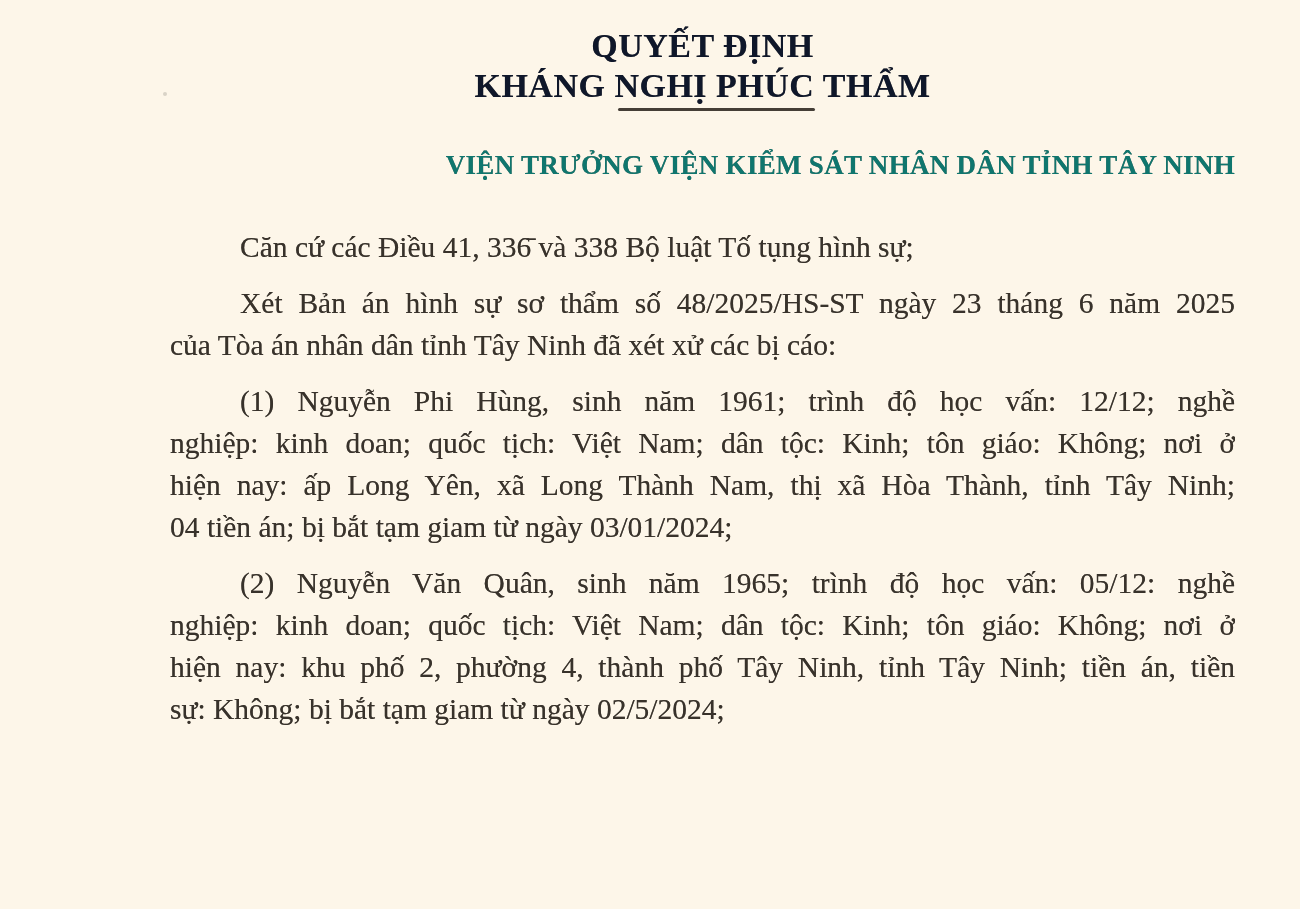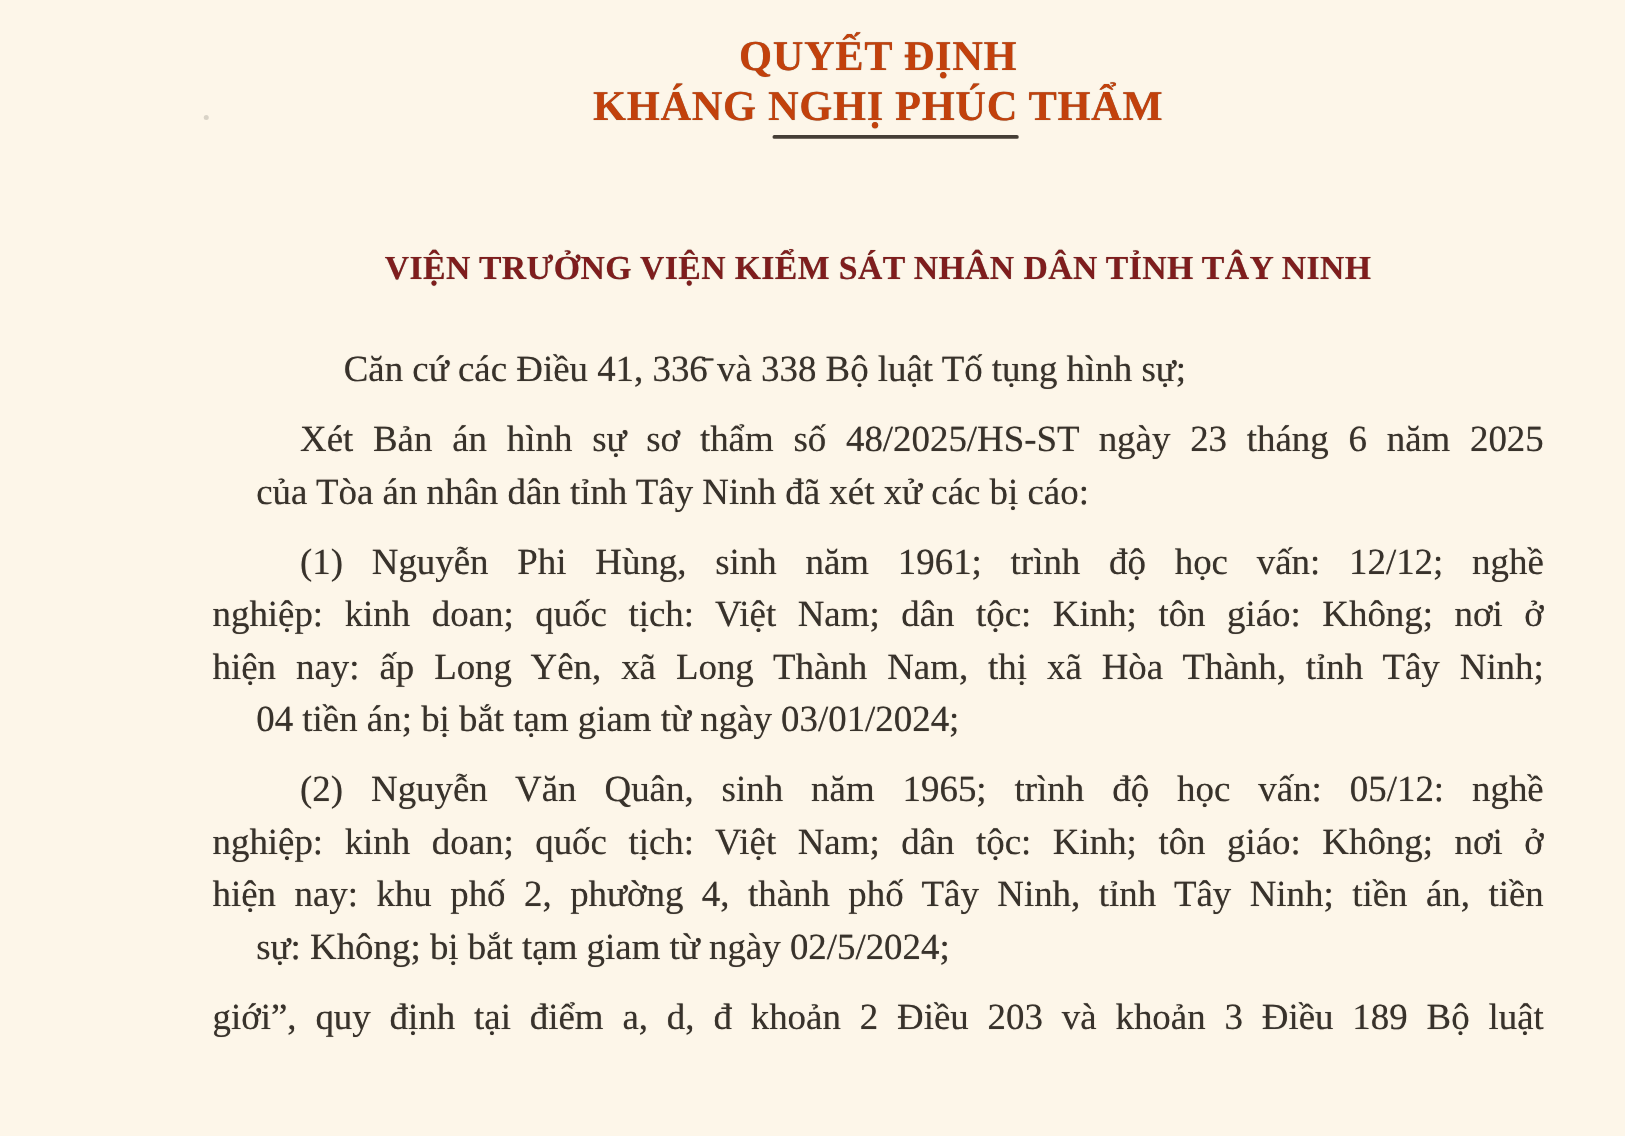--- a/index.html
+++ b/index.html
@@ -20,58 +20,57 @@
     margin-left: 170px;
     width: 1065px;
     padding-top: 26px;
   }
   .title {
     text-align: center;
     font-weight: bold;
     font-size: 34px;
     line-height: 40px;
     letter-spacing: 0.5px;
-    color: #c2410c;
+    color: #0f172a;
   }
   .title-underline {
     height: 3px;
     width: 197px;
     margin: 2px 0 0 448px;
     background: #453e36;
     border-radius: 2px;
   }
   .heading {
-    margin-top: 86px;
-    text-align: center;
+    margin-top: 37px;
+    text-align: right;
     font-weight: bold;
     font-size: 27px;
     line-height: 34px;
     letter-spacing: 0.3px;
-    color: #7f1d1d;
+    color: #0f766e;
   }
   .paragraphs {
     margin-top: 44px;
     font-size: 29.5px;
   }
   .paragraph {
     margin: 0 0 14px 0;
   }
   .line {
     line-height: 42px;
     text-align: justify;
     text-align-last: justify;
     overflow: hidden;
     white-space: normal;
   }
   .line.first {
     text-indent: 70px;
   }
   .line.last {
     text-align-last: left;
-    margin-left: 35px;
   }
   .speck {
     position: absolute;
     left: 163px;
     top: 92px;
     width: 4px;
     height: 4px;
     border-radius: 50%;
     background: #d9d3c7;
   }
@@ -110,17 +109,16 @@
     </div>
 
     <div class="paragraph">
       <div class="line first">(2) Nguyễn Văn Quân, sinh năm 1965; trình độ học vấn: 05/12: nghề</div>
       <div class="line">nghiệp: kinh doan; quốc tịch: Việt Nam; dân tộc: Kinh; tôn giáo: Không; nơi ở</div>
       <div class="line">hiện nay: khu phố 2, phường 4, thành phố Tây Ninh, tỉnh Tây Ninh; tiền án, tiền</div>
       <div class="line last">sự: Không; bị bắt tạm giam từ ngày 02/5/2024;</div>
     </div>
 
     <div class="paragraph">
-      <div class="line">giới”, quy định tại điểm a, d, đ khoản 2 Điều 203 và khoản 3 Điều 189 Bộ luật</div>
     </div>
 
   </div>
 </div>
 
 </body></html>

